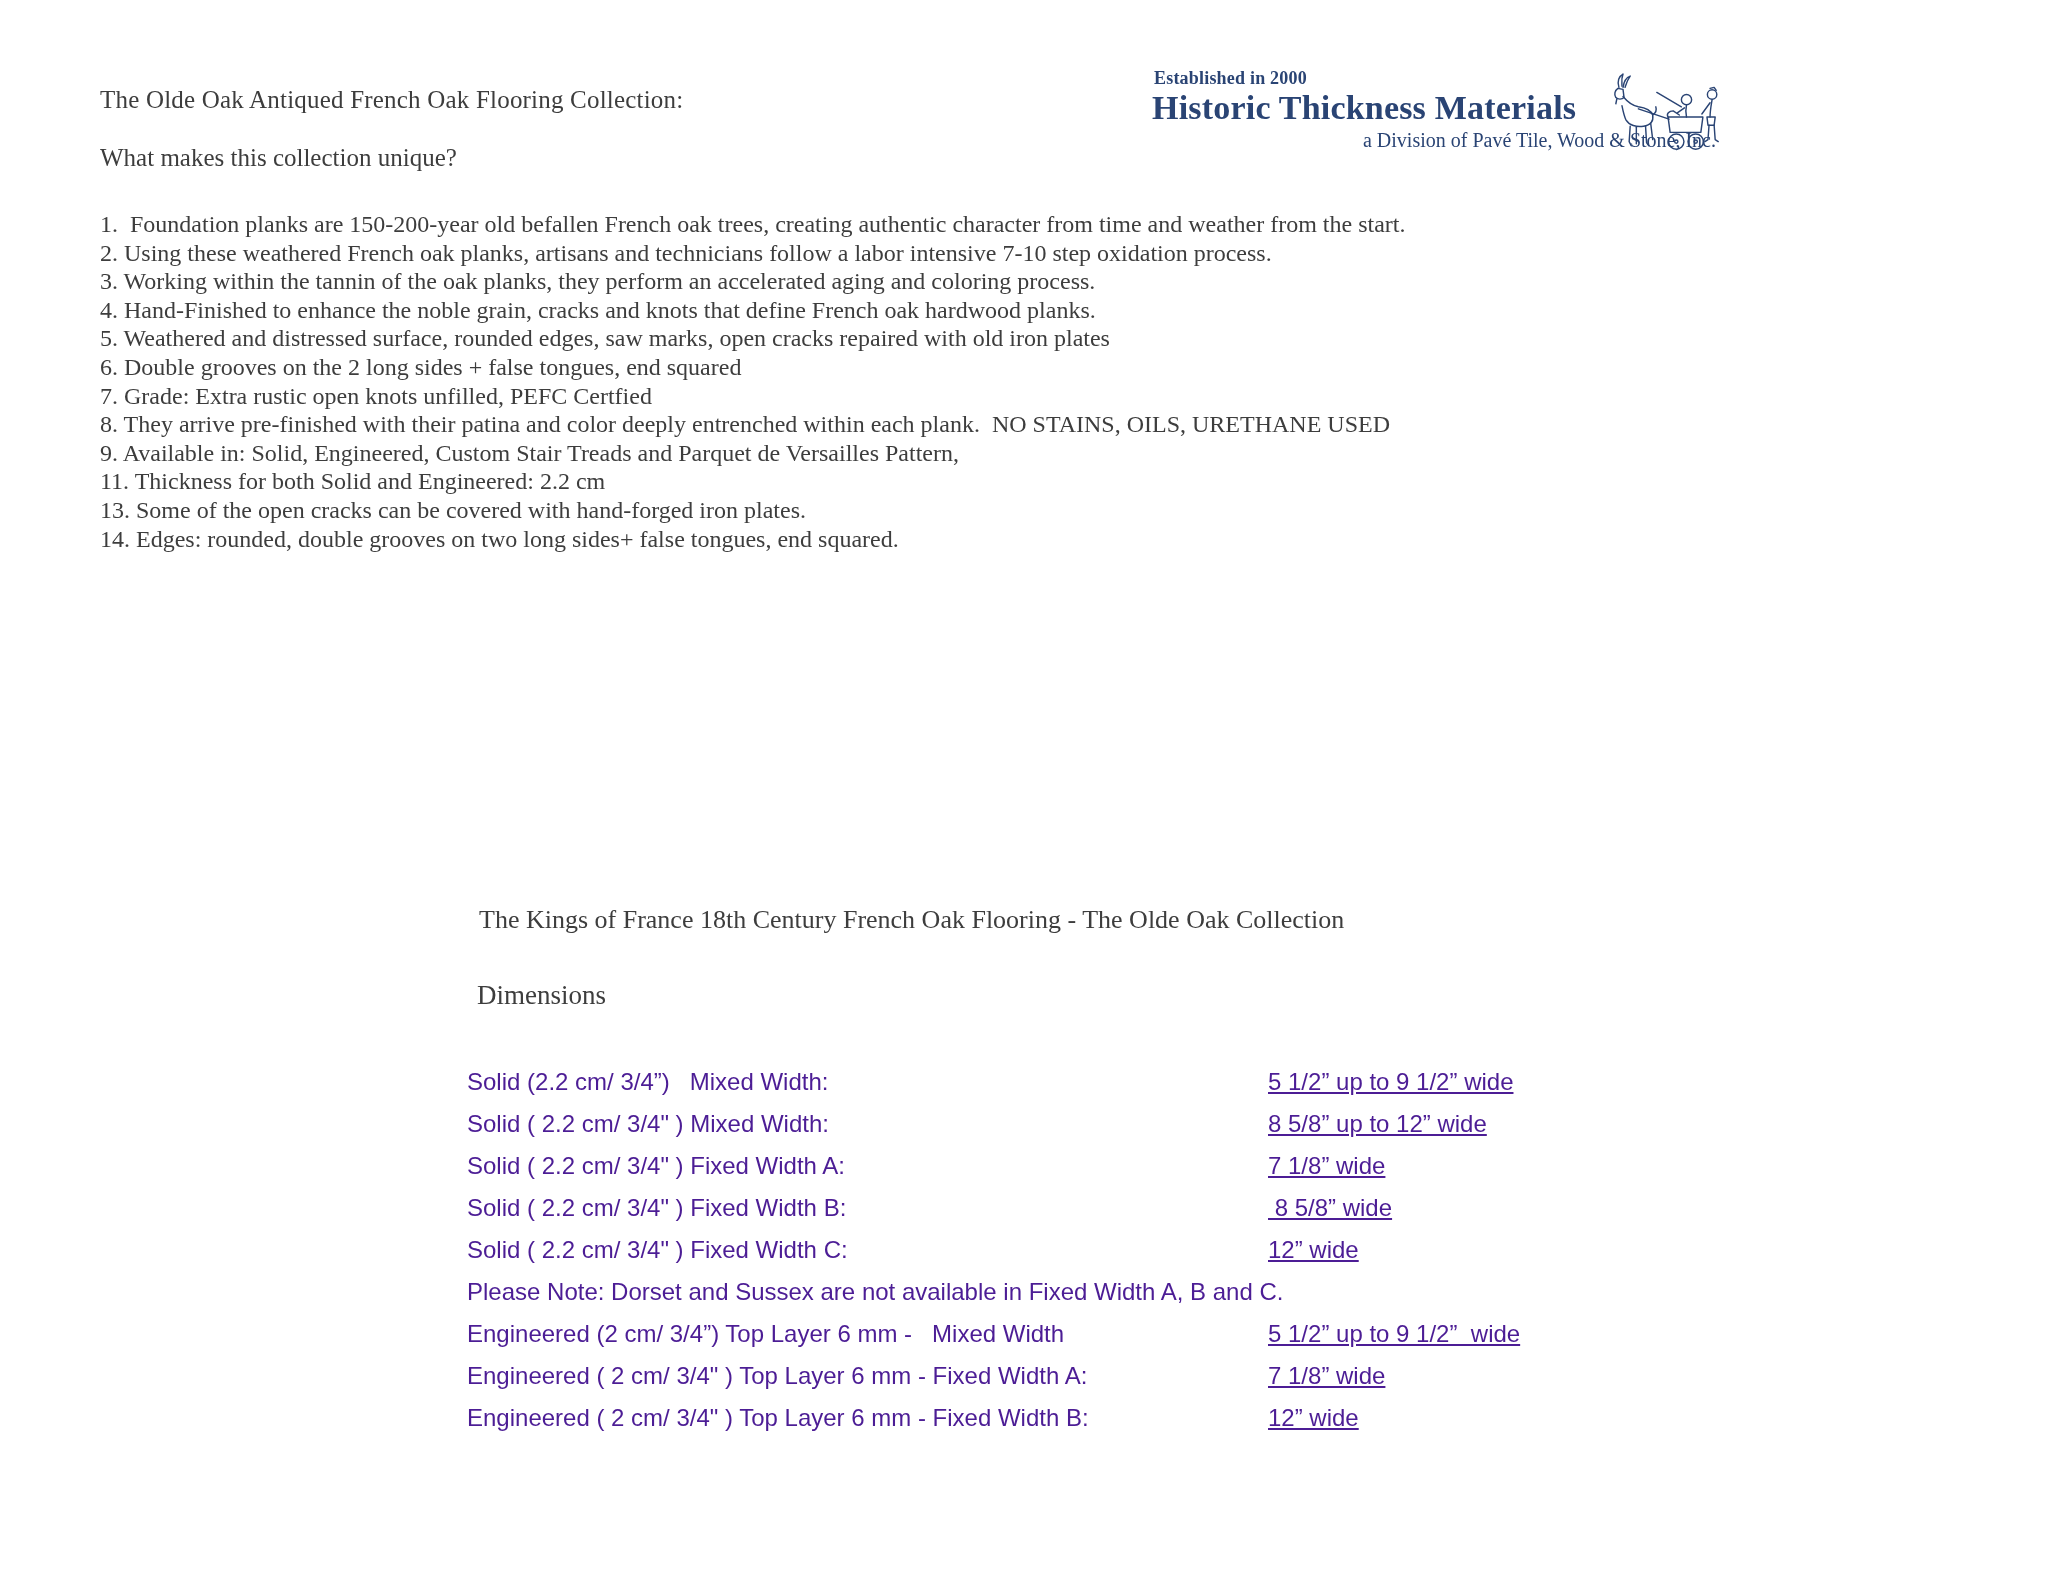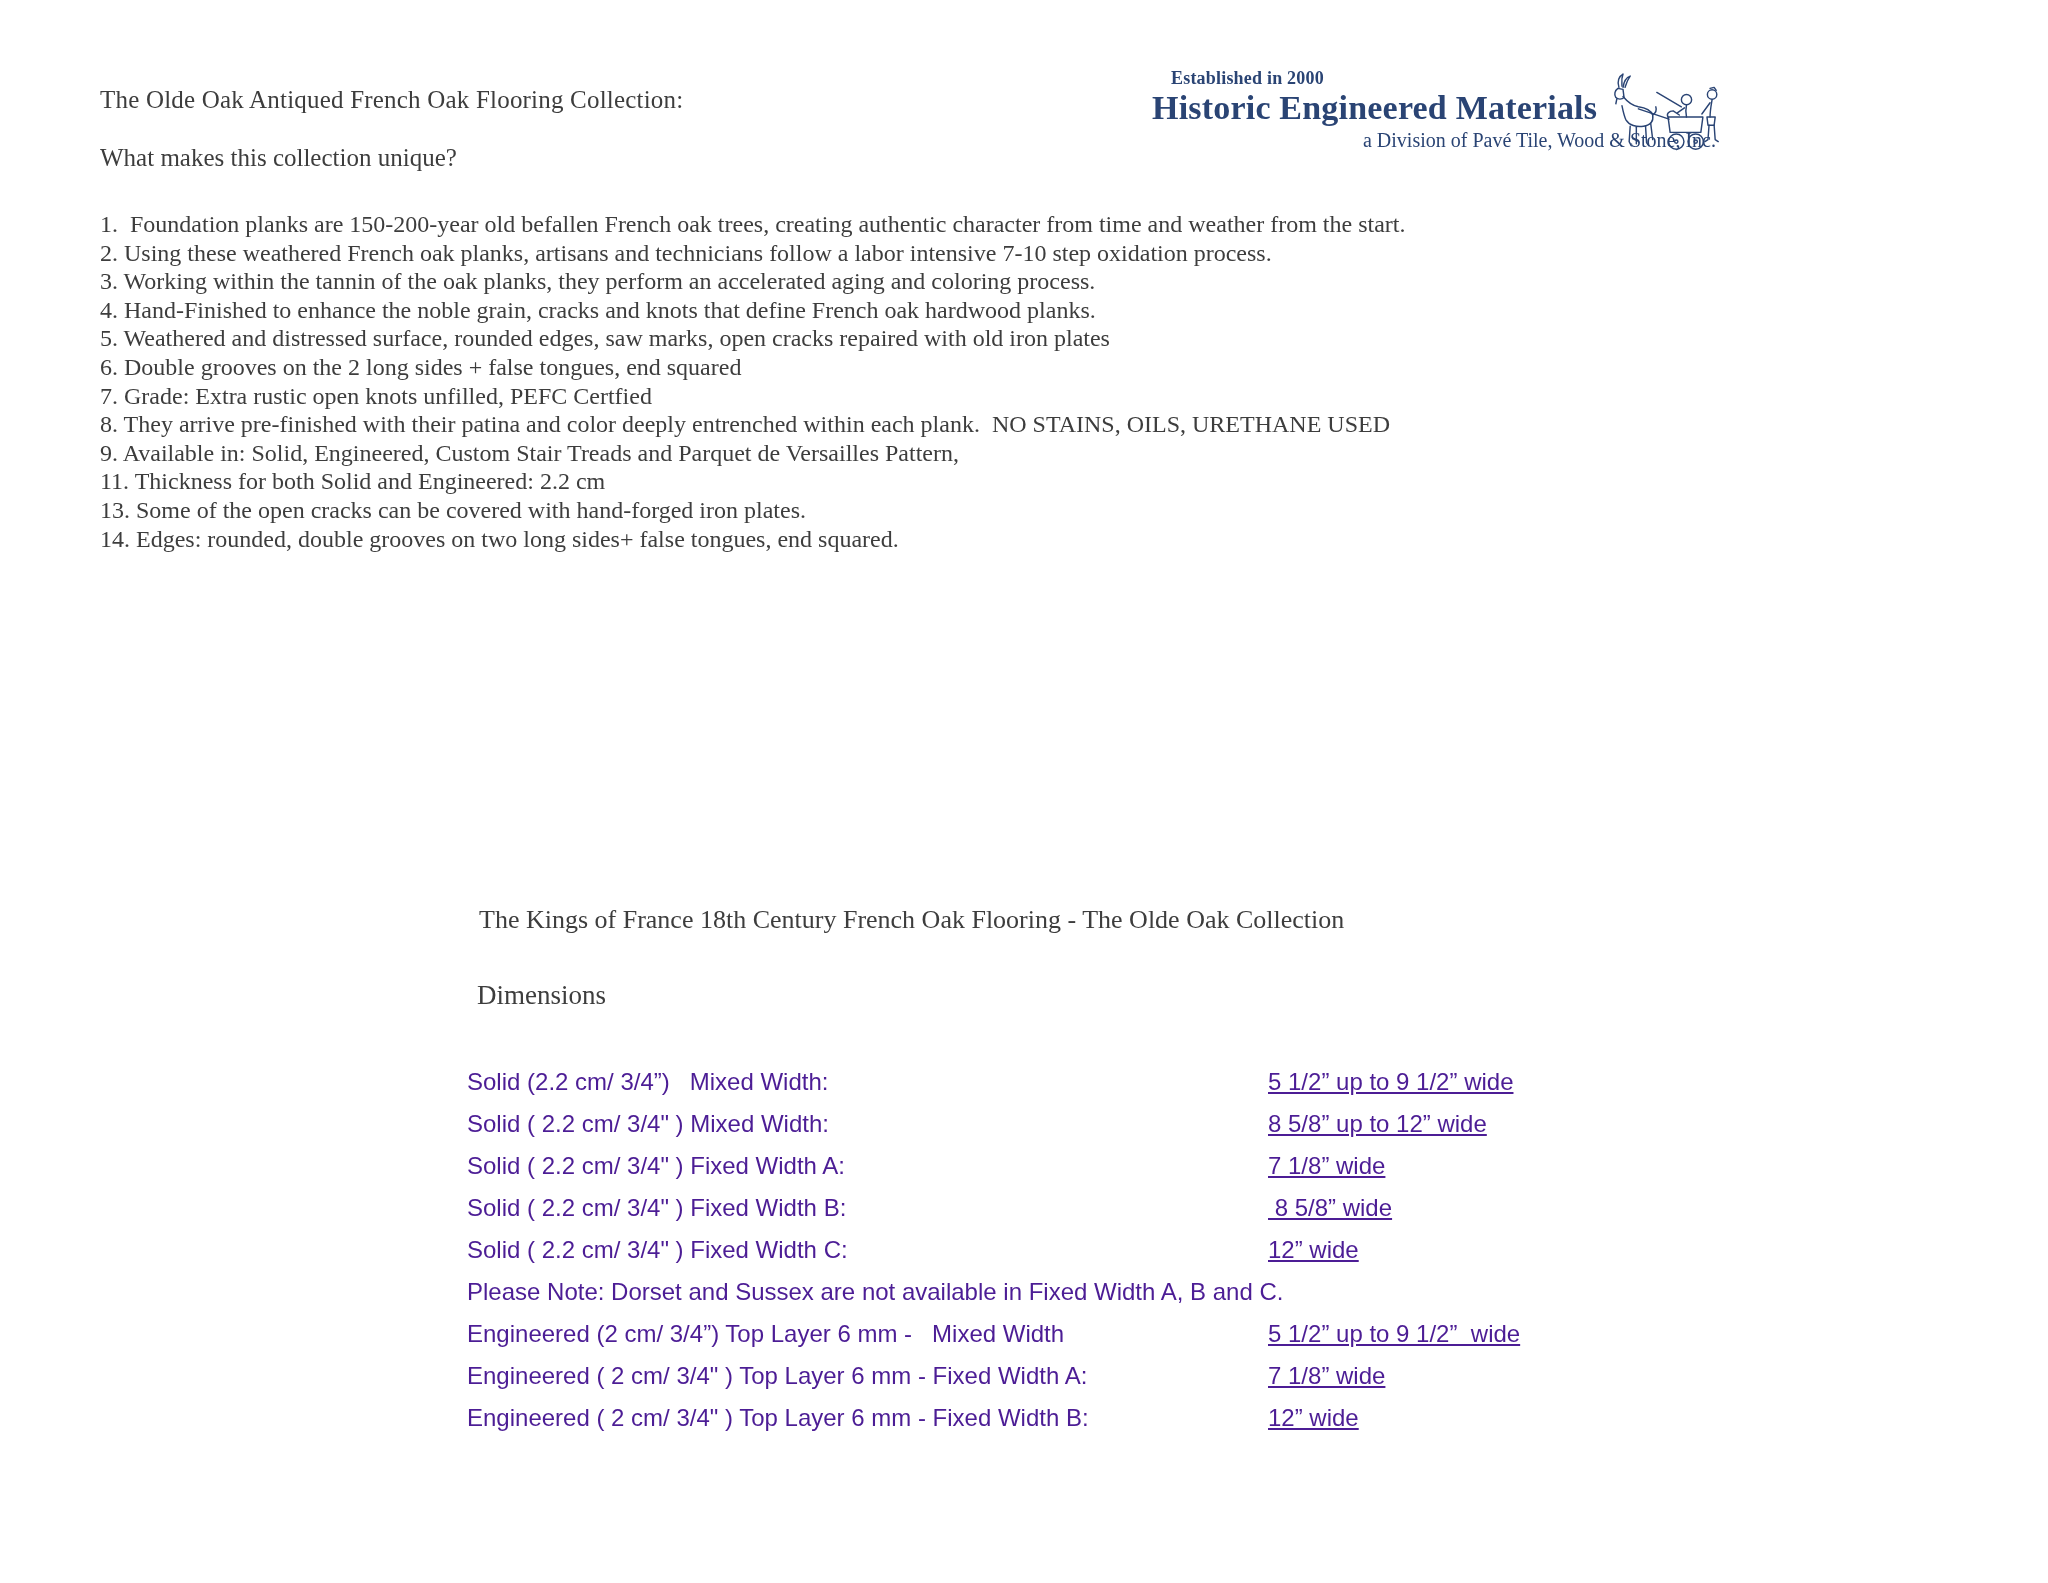--- a/index.html
+++ b/index.html
@@ -26,21 +26,21 @@
   .logo {
     position: absolute;
     left: 1152px;
     top: 68px;
     width: 566px;
     color: #2a4474;
   }
   .logo .est {
     font-size: 18px;
     font-weight: 600;
-    margin-left: 19px;
+    margin-left: 2px;
     letter-spacing: 0.2px;
   }
   .logo .brand {
     font-size: 34px;
     font-weight: 600;
     line-height: 1.05;
     margin-top: 1px;
     letter-spacing: 0.2px;
     white-space: pre;
   }
@@ -111,21 +111,21 @@
 </style>
 </head>
 <body>
 
 <div class="page">
 
   <div class="page-title">The Olde Oak Antiqued French Oak Flooring Collection:</div>
 
   <div class="logo">
     <div class="est">Established in 2000</div>
-    <div class="brand">Historic Engineered Materials</div>
+    <div class="brand">Historic Thickness Materials</div>
     <div class="division">a Division of Pavé Tile, Wood &amp; Stone, Inc.</div>
     <svg class="illus" viewBox="0 0 112 84" fill="none" stroke="#2a4474" stroke-width="1.4" stroke-linecap="round" stroke-linejoin="round">
 
       <path d="M11,15 C9,9 11,4 15,2 C13,7 14,11 14,14"></path>
       <path d="M15,15 C16,8 19,5 22,4 C19,8 18,12 17,15"></path>
 
       <path d="M10,16 C7,18 6,22 8,25 C10,27 14,27 16,25 L15,17 Z"></path>
       <path d="M9,26 L8,31"></path>
 
       <path d="M15,24 C20,30 24,33 30,34 C37,35 42,37 44,42 C45,48 42,52 35,53 C28,54 21,52 18,47 C16,43 15,38 14,33"></path>

